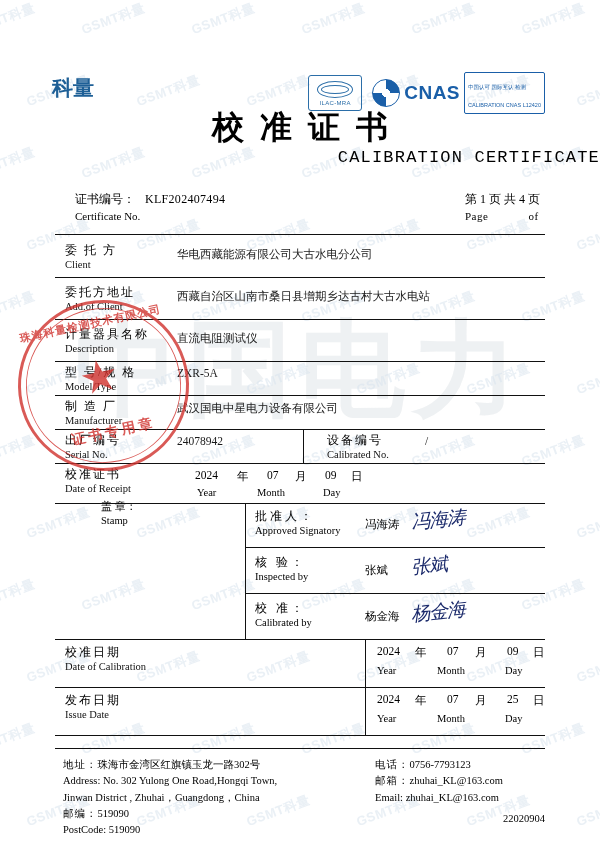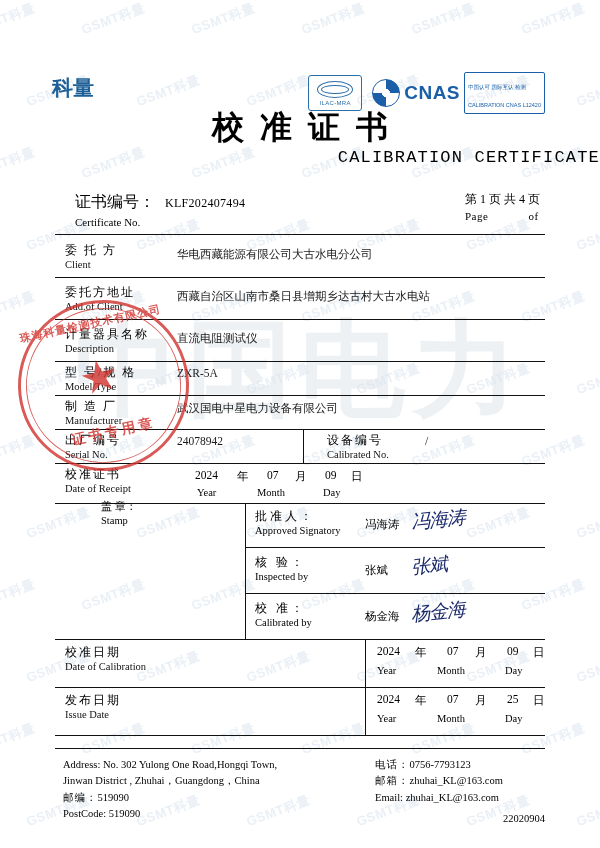--- a/index.html
+++ b/index.html
@@ -97,21 +97,21 @@
     position:absolute;top:148px;left:0;right:0;text-align:right;
     font-family:Liberation Mono, monospace;
     font-size:17px;letter-spacing:1.2px;
   }
 
   
   .certno{
     position:absolute;top:190px;left:75px;
     font-size:12px;line-height:1.5;
   }
-  .certno .cn{font-size:16px;}
+  .certno .cn{font-size:12px;}
   .certno .en{font-size:11px;}
   .certno .val{margin-left:10px;font-size:12px;letter-spacing:.3px;}
   .pageno{
     position:absolute;top:190px;right:60px;text-align:left;
     font-size:12px;line-height:1.5;
   }
   .pageno .en{font-size:11px;letter-spacing:.5px;}
   .pageno .sp{display:inline-block;width:40px;}
 
   
@@ -433,20 +433,21 @@
   </div>
 
   <div class="stamp">
     <div class="stamp-top">珠海科量检测技术有限公司</div>
     <div class="star"></div>
     <div class="stamp-bottom">证书专用章</div>
   </div>
 
   <div class="footer">
     <div class="f-left">
+      <div><span class="cnlbl">地址：</span><span>珠海市金湾区红旗镇玉龙一路302号</span></div>
       <div><span>Address:</span> <span>No. 302 Yulong One Road,Hongqi Town,</span></div>
       <div><span>Jinwan District , Zhuhai，Guangdong，China</span></div>
       <div><span class="cnlbl">邮编：</span><span>519090</span></div>
       <div><span>PostCode:</span> <span>519090</span></div>
     </div>
     <div class="f-right">
       <div><span class="cnlbl">电话：</span><span>0756-7793123</span></div>
       <div><span class="cnlbl">邮箱：</span><span>zhuhai_KL@163.com</span></div>
       <div><span>Email:</span> <span>zhuhai_KL@163.com</span></div>
     </div>

